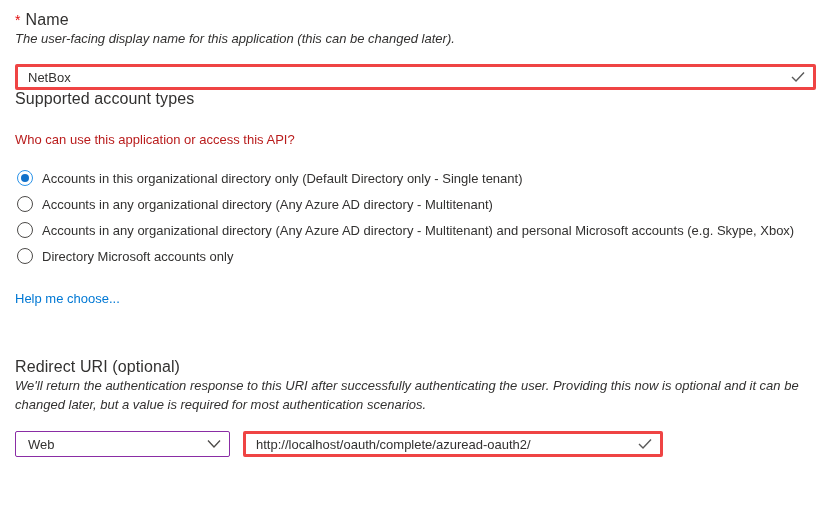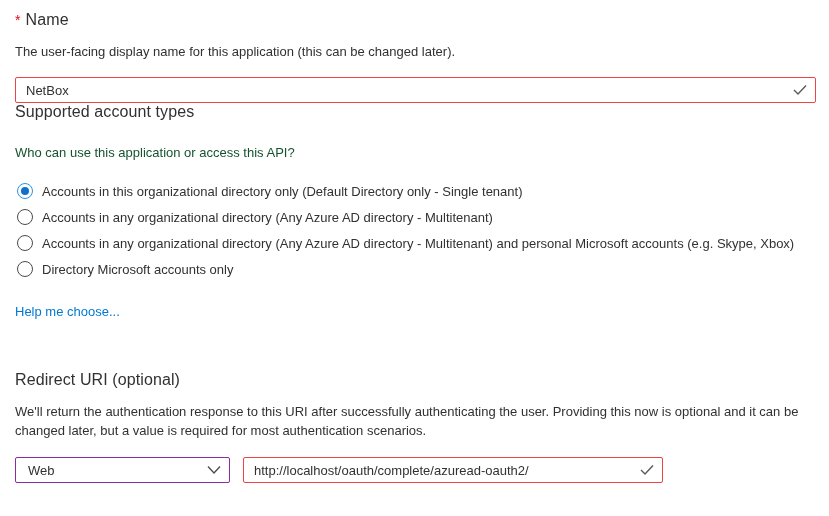--- a/index.html
+++ b/index.html
@@ -17,29 +17,30 @@
     font-weight: 400;
     color: #323130;
     letter-spacing: 0.1px;
   }
   .required-marker { color: #e00b0b; margin-right: 5px; font-size: 14px; }
 
   .desc {
     font-size: 13px;
     line-height: 19px;
     color: #323130;
-    margin-top: 13px;
+    margin-top: 0;
     max-width: 802px;
+    font-style: italic;
   }
 
   
   .input-wrap {
     position: relative;
     height: 26px;
-    border: 1px solid #ef4444;
+    border: 3px solid #ef4444;
     border-radius: 2px;
     background: #fff;
     display: flex;
     align-items: center;
   }
   .input-wrap input {
     border: none;
     outline: none;
     background: transparent;
     font-family: inherit;
@@ -52,21 +53,21 @@
     position: absolute;
     right: 8px; top: 50%;
     transform: translateY(-50%);
     width: 14px; height: 12px;
     pointer-events: none;
   }
   .name-input-wrap { width: 801px; margin-top: 16px; }
 
   
   .account-section { }
-  .question { margin-top: 24px; font-size: 13px; color: #14532d; }
+  .question { margin-top: 24px; font-size: 13px; color: #b91c1c; }
 
   .radio-group { margin-top: 13px; }
   .radio-row {
     display: flex;
     align-items: flex-end;
     height: 26px;
     cursor: pointer;
   }
   .radio-circle {
     width: 16px; height: 16px;

